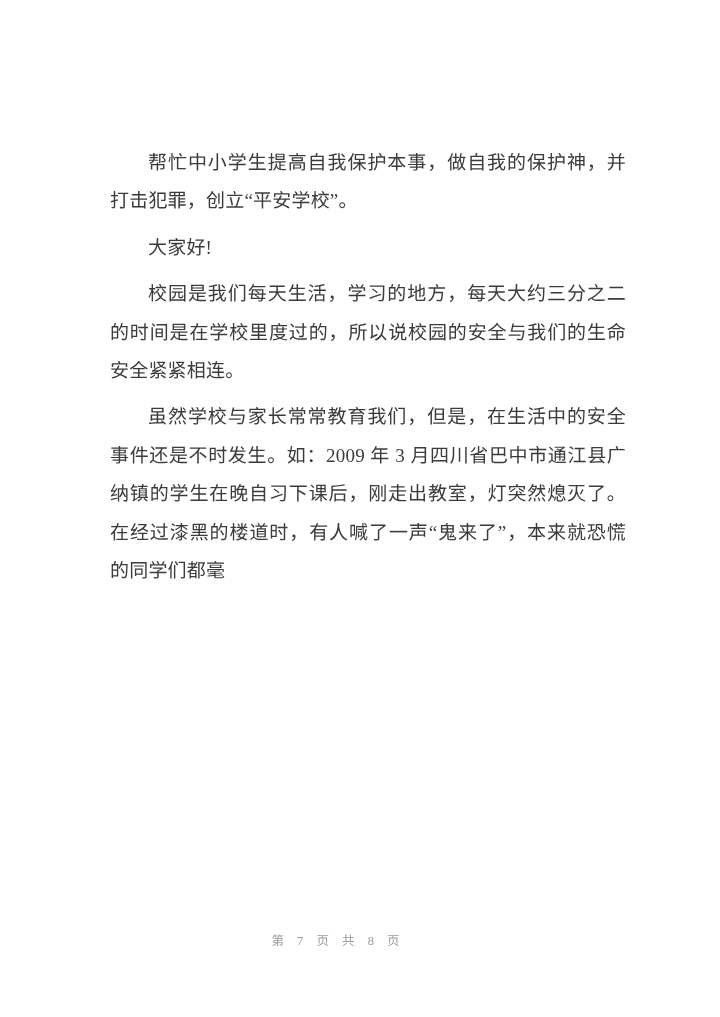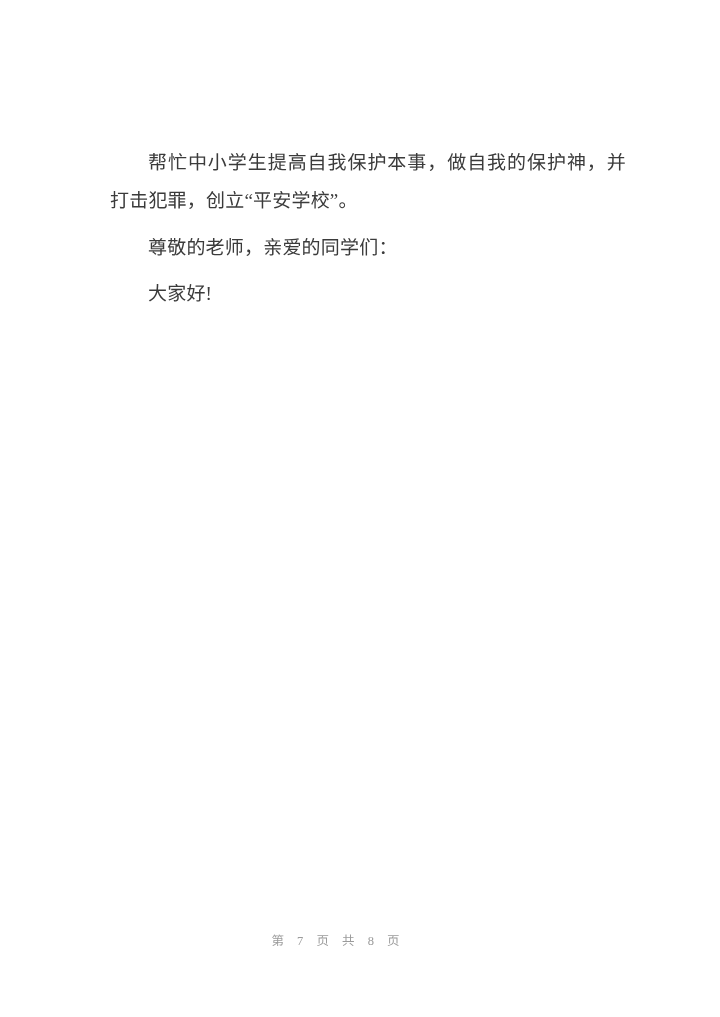--- a/index.html
+++ b/index.html
@@ -57,21 +57,22 @@
     font-family: "Liberation Serif", "DejaVu Serif", serif;
   }
 </style>
 </head>
 <body>
 
 <div class="page">
 
   <div class="content">
     <p class="para">帮忙中小学生提高自我保护本事，做自我的保护神，并打击犯罪，创立“平安学校”。</p>
-    <p class="para">尊敬的老师，亲爱的同学们：</p>
     <p class="para">大家好!</p>
+    <p class="para">校园是我们每天生活，学习的地方，每天大约三分之二的时间是在学校里度过的，所以说校园的安全与我们的生命安全紧紧相连。</p>
+    <p class="para">虽然学校与家长常常教育我们，但是，在生活中的安全事件还是不时发生。如：2009 年 3 月四川省巴中市通江县广纳镇的学生在晚自习下课后，刚走出教室，灯突然熄灭了。在经过漆黑的楼道时，有人喊了一声“鬼来了”，本来就恐慌的同学们都毫</p>
   </div>
 
   <div class="footer">
     <span class="page-indicator">第 7 页 共 8 页</span>
   </div>
 
 </div>
 
 </body></html>

